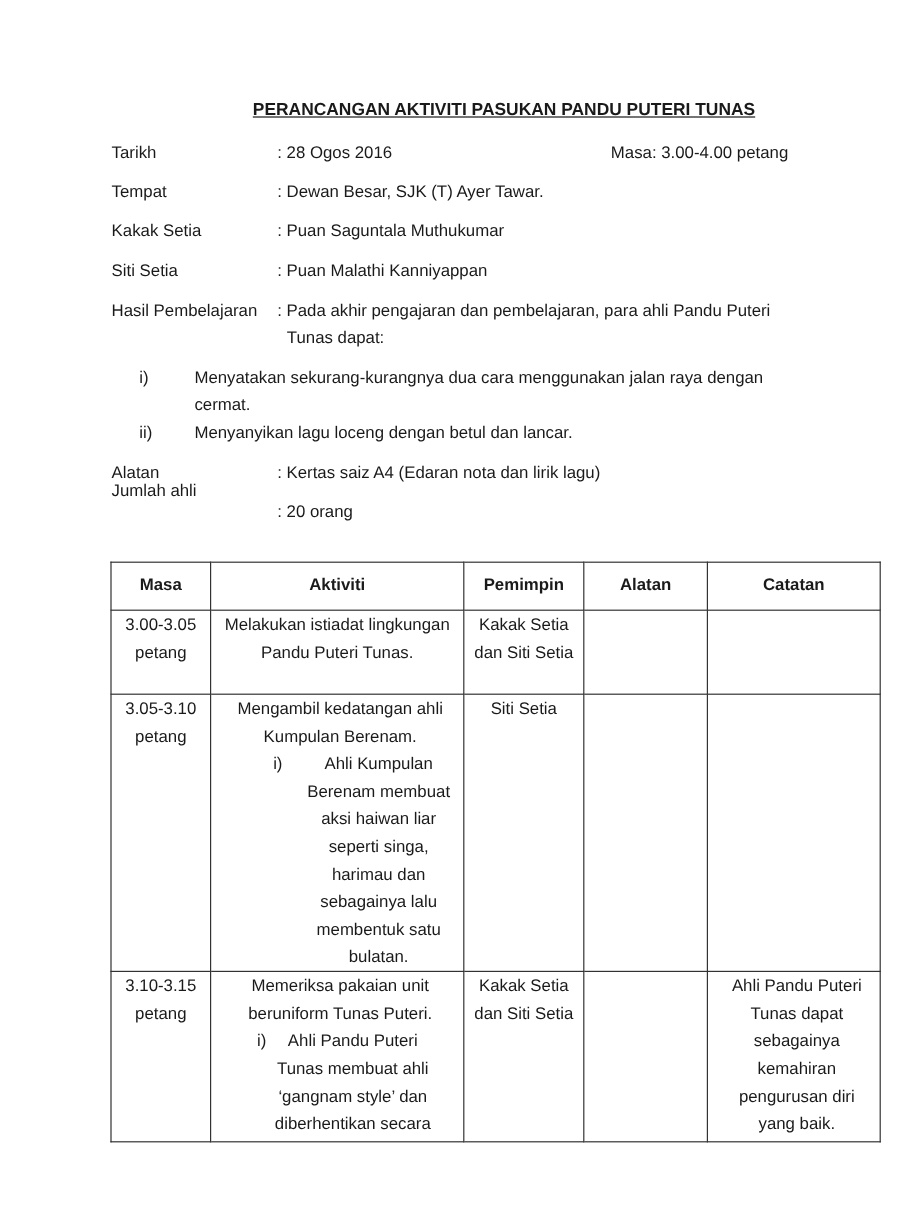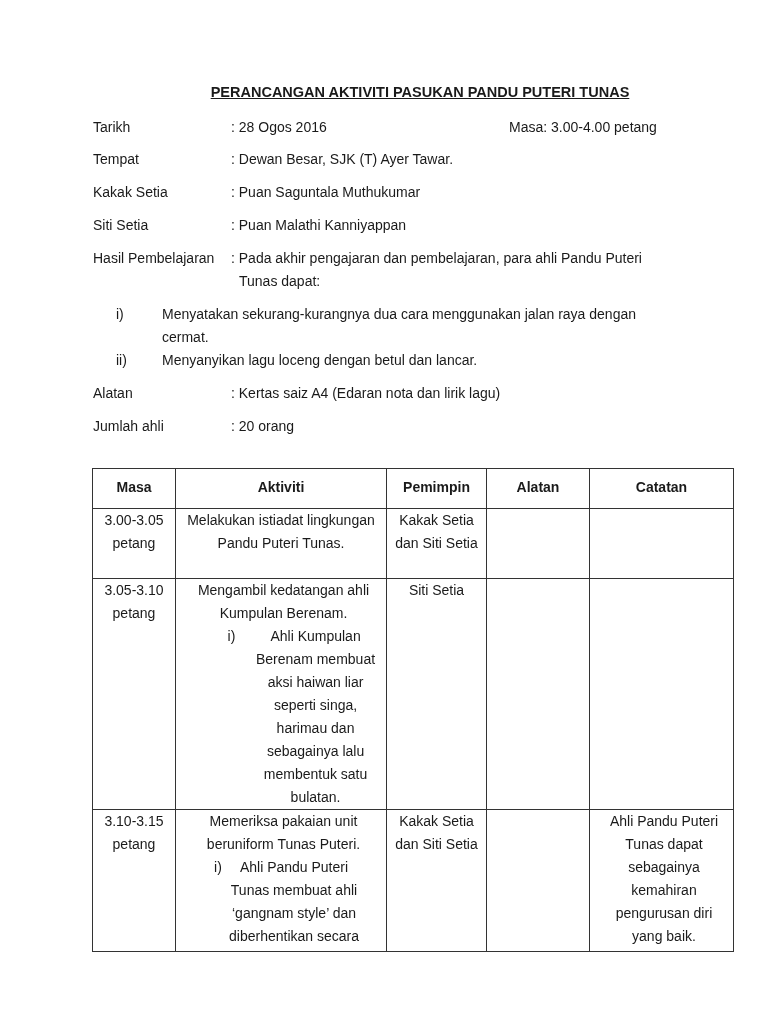--- a/index.html
+++ b/index.html
@@ -50,21 +50,21 @@
   <div class="abs list-num" style="top:306px">i)</div>
   <div class="abs list-text" style="top:306px">Menyatakan sekurang-kurangnya dua cara menggunakan jalan raya dengan</div>
   <div class="abs list-text" style="top:329px">cermat.</div>
 
   <div class="abs list-num" style="top:352px">ii)</div>
   <div class="abs list-text" style="top:352px">Menyanyikan lagu loceng dengan betul dan lancar.</div>
 
   <div class="abs label" style="top:385px">Alatan</div>
   <div class="abs value" style="top:385px">: Kertas saiz A4 (Edaran nota dan lirik lagu)</div>
 
-  <div class="abs label" style="top:418px">Jumlah ahli</div>
+  <div class="abs label" style="top:400px">Jumlah ahli</div>
   <div class="abs value" style="top:418px">: 20 orang</div>
 
   <table class="plan">
     <colgroup>
       <col style="width:83px">
         <col style="width:211px">
         <col style="width:100px">
         <col style="width:103px">
         <col style="width:144px">
     </colgroup>

